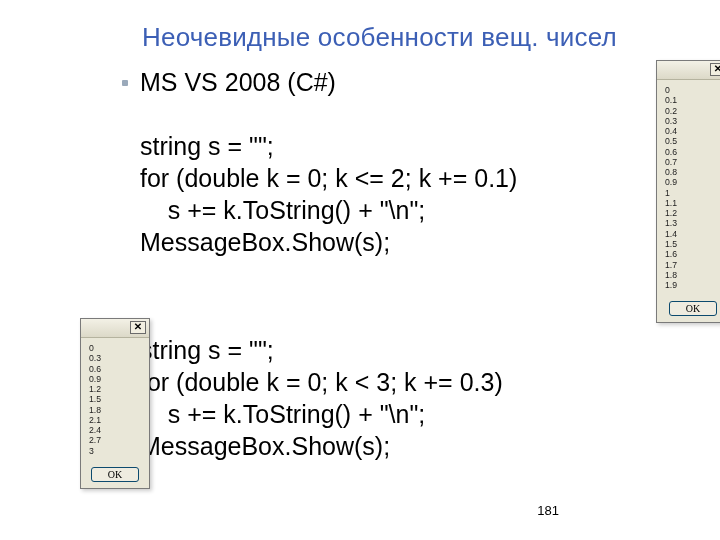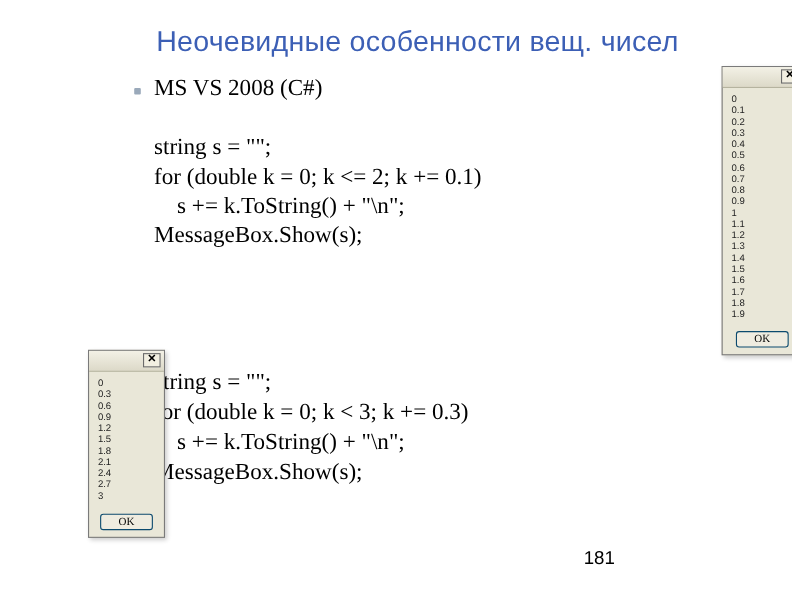--- a/index.html
+++ b/index.html
@@ -34,33 +34,33 @@
     width: 6px;
     height: 6px;
     background: #9aa9ba;
     border-radius: 1px;
   }
   .bul-top { top: 80px; }
   .bul-bot { top: 348px; }
   .code-block {
     position: absolute;
     left: 96px;
-    font-size: 21px;
+    font-size: 25px;
     line-height: 1.28;
     color: #000;
     white-space: pre;
-    font-family: Liberation Serif, serif;
+    font-family: Liberation Sans, sans-serif;
   }
   .cb-top { top: 66px; }
   .cb-bot { top: 334px; }
   .page-num {
     position: absolute;
     bottom: 22px;
     right: 205px;
-    font-size: 17px;
+    font-size: 13px;
     color: #000;
   }
   .msgbox {
     position: absolute;
     background: #e9e7d8;
     border: 1px solid #7a7a7a;
     box-shadow: 2px 2px 4px rgba(0,0,0,0.2);
     box-sizing: border-box;
   }
   .msgbox .titlebar {

